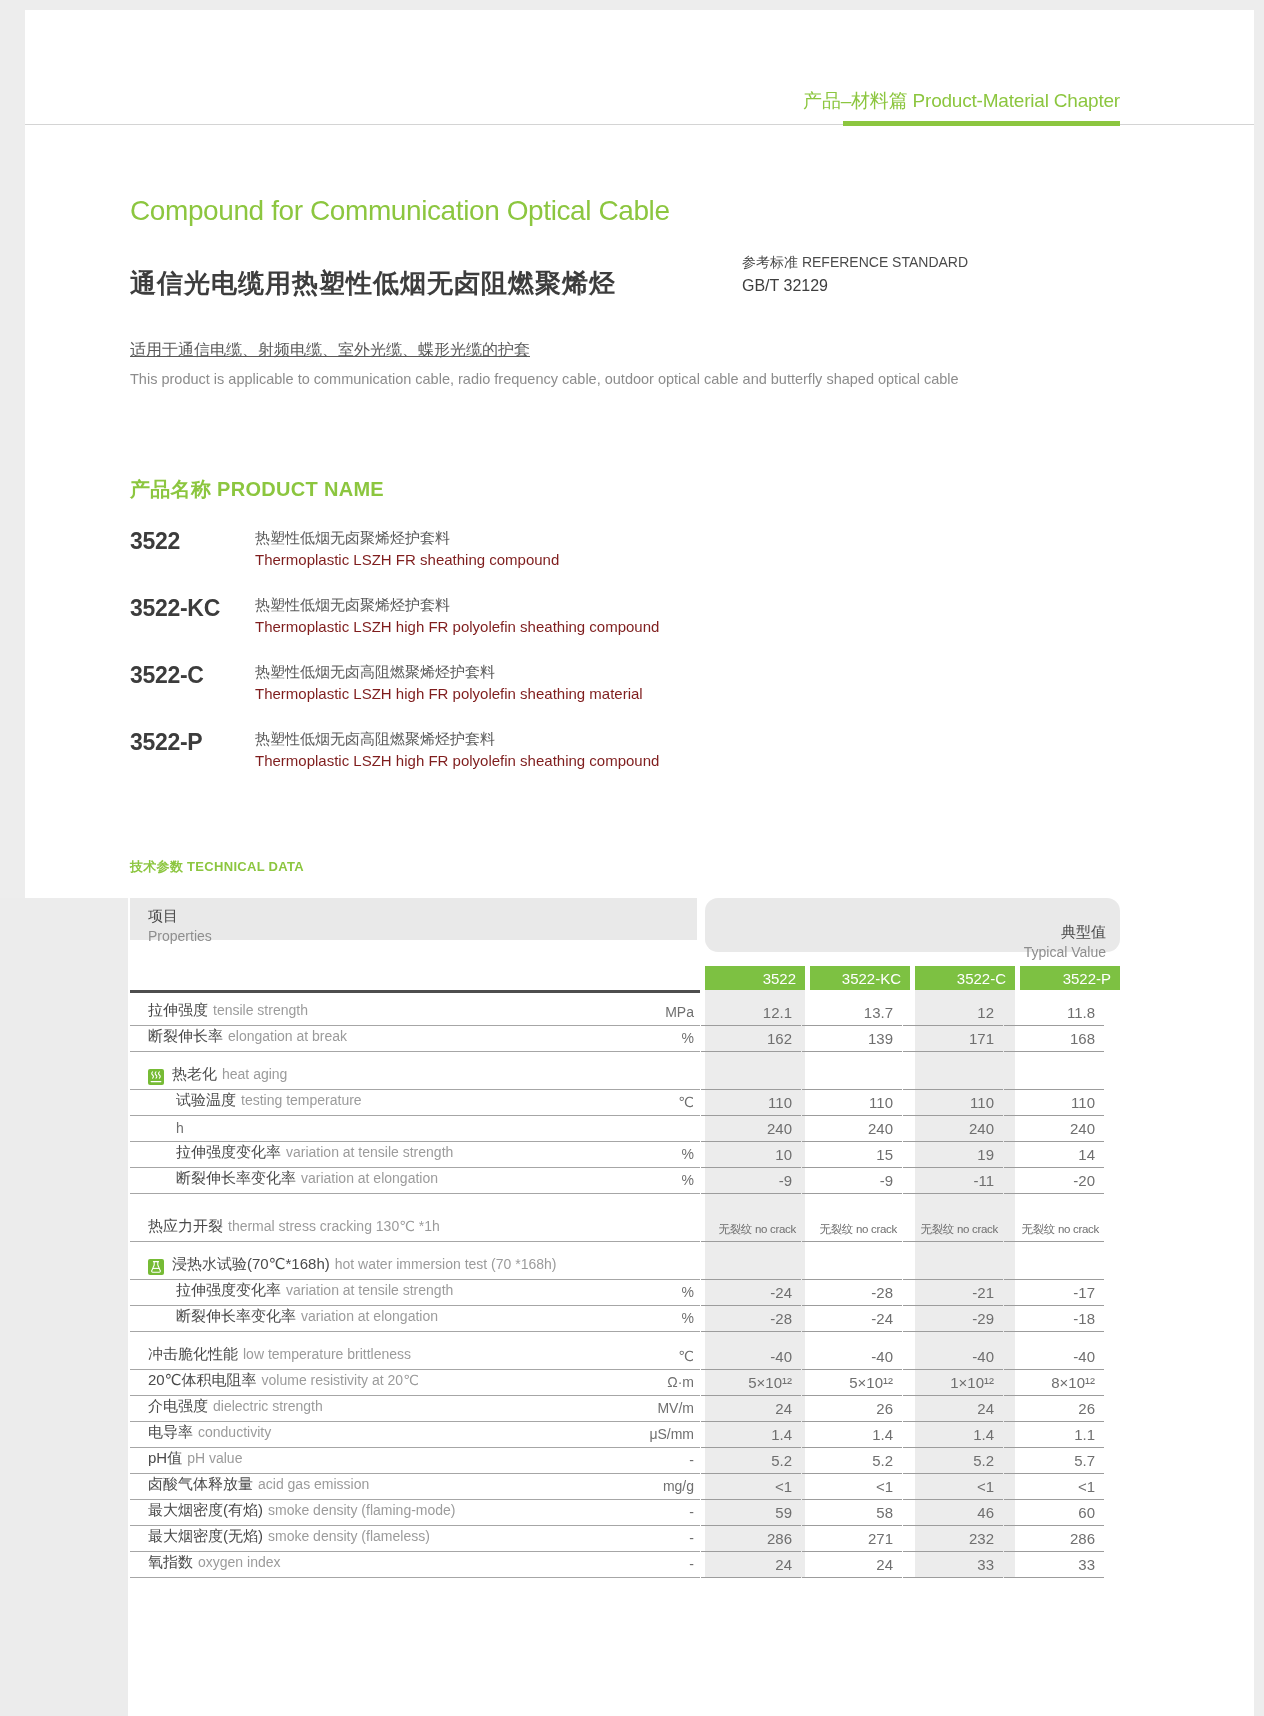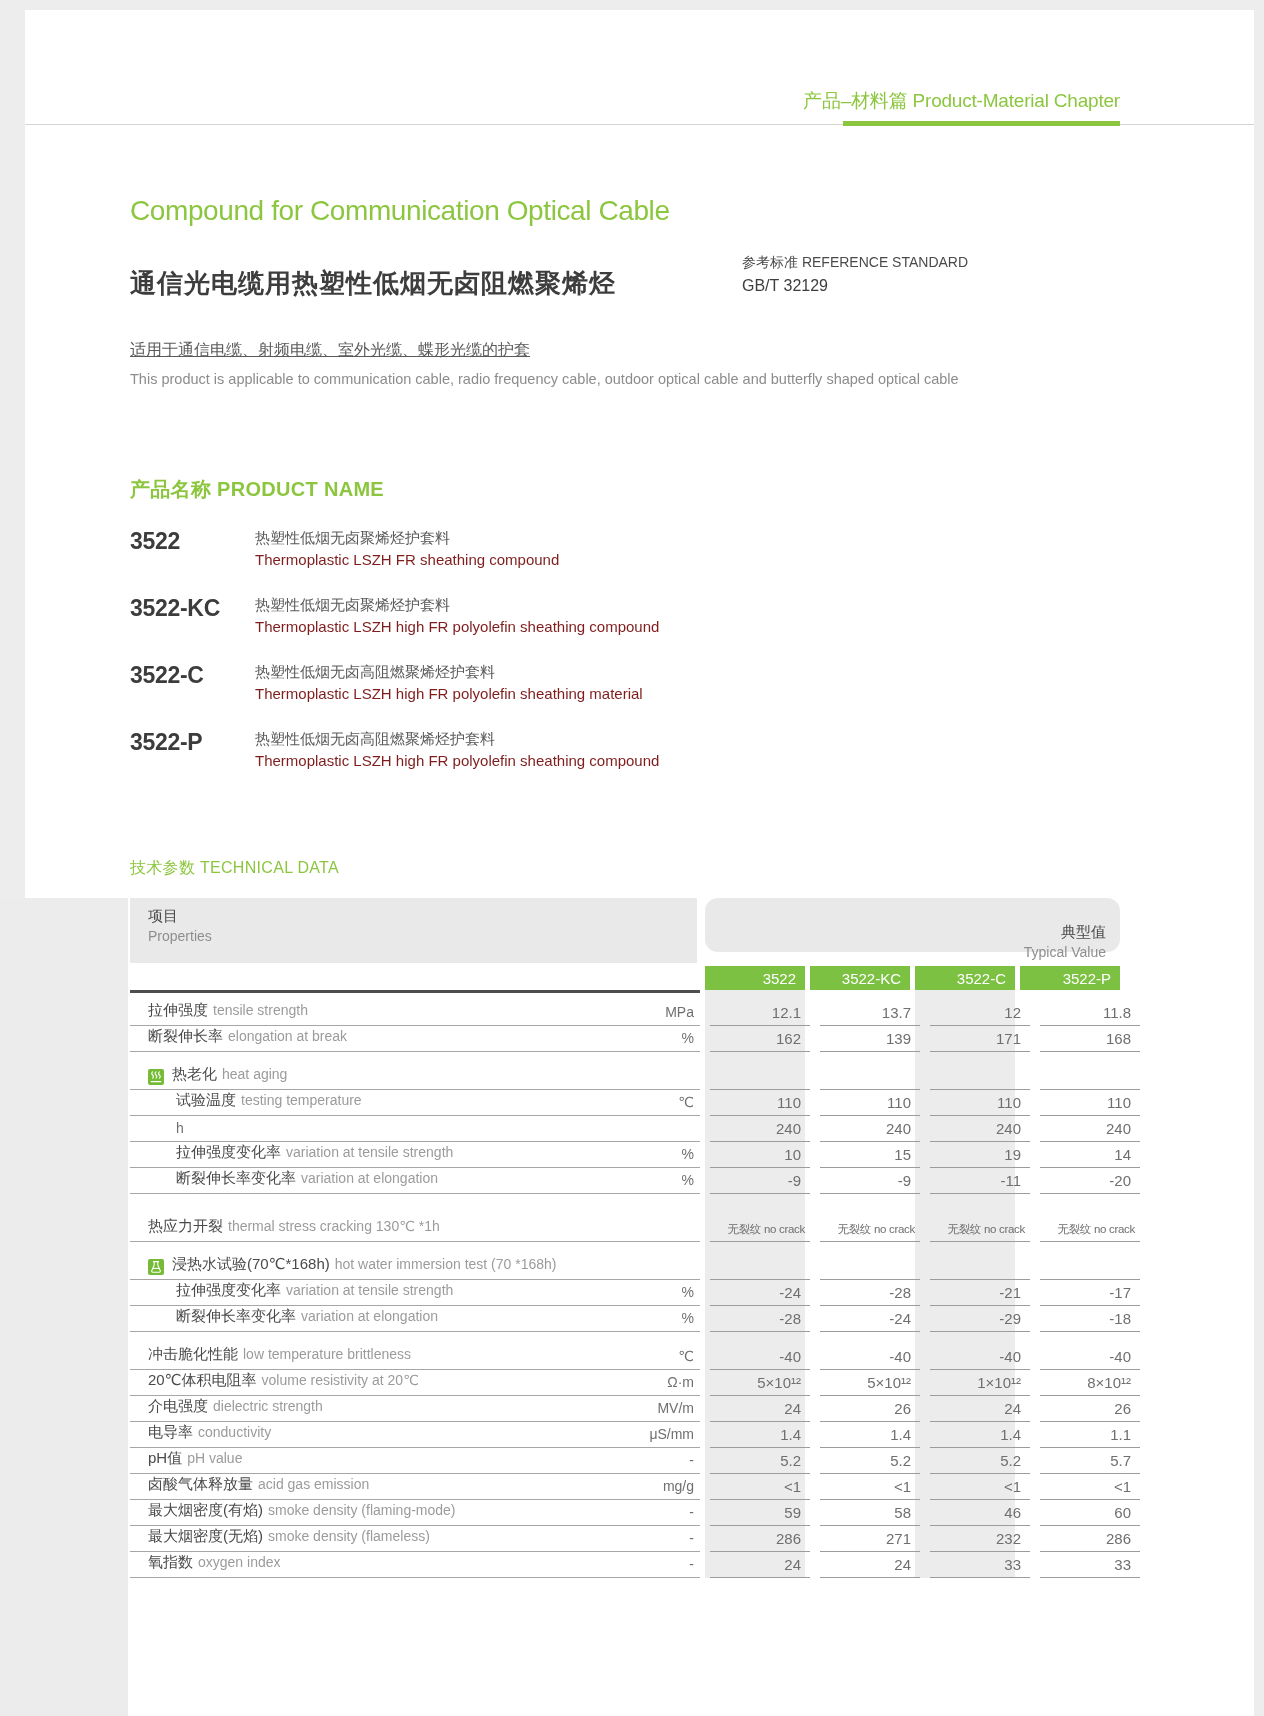--- a/index.html
+++ b/index.html
@@ -30,36 +30,36 @@
   
   #product-heading{position:absolute;left:130px;top:476px;font-size:20px;font-weight:bold;color:#8cc63f;letter-spacing:0.3px;}
   #product-list{position:absolute;left:130px;top:527px;width:720px;}
   .product{display:flex;margin-bottom:23px;}
   .pcode{width:125px;font-size:23px;font-weight:bold;color:#3c3c3c;letter-spacing:-0.3px;padding-top:1px;}
   .pdesc{flex:1;}
   .pzh{font-size:15px;color:#5a5a5a;line-height:22px;}
   .pen{font-size:15px;color:#7f1d1d;line-height:22px;}
 
   
-  #tech-heading{position:absolute;left:130px;top:858px;font-size:16px;font-weight:normal;color:#8cc63f;letter-spacing:0.3px;}
-  #props-block{position:absolute;left:130px;top:898px;width:567px;height:65px;background:#e9e9e9;box-sizing:border-box;padding:8px 12px 0 18px;}
+  #tech-heading{position:absolute;left:130px;top:858px;font-size:13px;font-weight:bold;color:#8cc63f;letter-spacing:0.3px;}
+  #props-block{position:absolute;left:130px;top:898px;width:567px;height:42px;background:#e9e9e9;box-sizing:border-box;padding:8px 12px 0 18px;}
   #typical-block{position:absolute;left:705px;top:898px;width:415px;height:54px;background:#e9e9e9;box-sizing:border-box;padding:24px 14px 0 0;text-align:right;border-radius:13px;}
   .hzh{font-size:15px;color:#4a4a4a;line-height:20px;}
   .hen{font-size:14px;color:#8e8e8e;line-height:20px;}
 
   
   .colstrip{position:absolute;top:990px;width:100px;height:588px;background:#ececec;z-index:0;}
   #colstrip-1{left:705px;}
   #colstrip-3{left:915px;}
 
   #table{position:absolute;left:130px;top:966px;width:990px;z-index:1;}
   .theader{display:grid;grid-template-columns:570px 100px 100px 100px 100px;column-gap:5px;height:24px;}
   .hcell{background:#7dc142;color:#ffffff;font-size:15px;display:flex;align-items:center;justify-content:flex-end;padding-right:9px;box-sizing:border-box;}
 
-  .trow{display:grid;grid-template-columns:570px 100px 100px 100px 100px;column-gap:10px;height:26px;box-sizing:border-box;}
+  .trow{display:grid;grid-template-columns:570px 100px 100px 100px 100px;column-gap:1px;height:26px;box-sizing:border-box;}
   .trow.first{height:36px;}
   .trow.tall{height:36px;}
   .trow.gap{margin-top:12px;}
   .tprop{display:flex;align-items:flex-end;padding:0 4px 5px 18px;border-bottom:1px solid #a6a6a6;box-sizing:border-box;min-width:0;}
   .trow.first .tprop{border-top:3px solid #4e4e4e;}
   .trow.indent .tprop{padding-left:46px;}
   .tlabel{flex:1;white-space:nowrap;overflow:hidden;}
   .lzh{font-size:15px;color:#4a4a4a;}
   .len{font-size:14px;color:#9b9b9b;margin-left:5px;}
   .tunit{font-size:14px;color:#6f6f6f;padding-right:2px;white-space:nowrap;}

